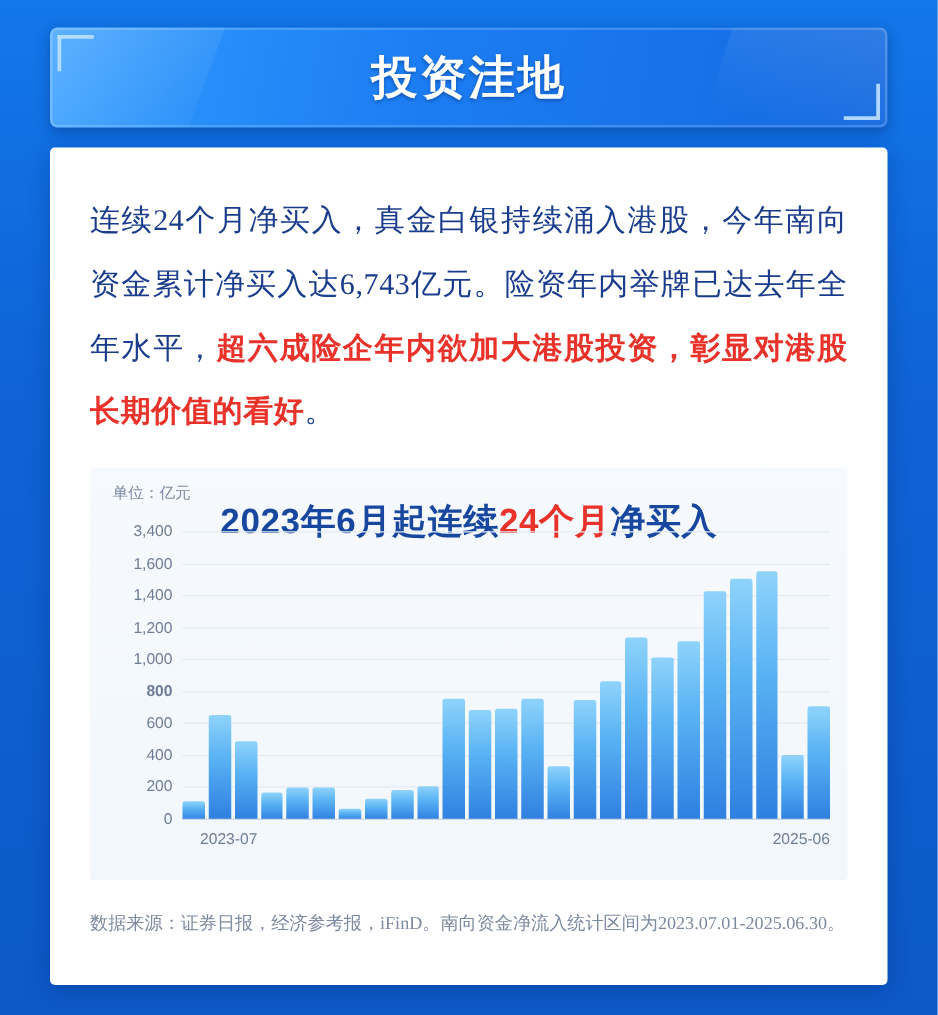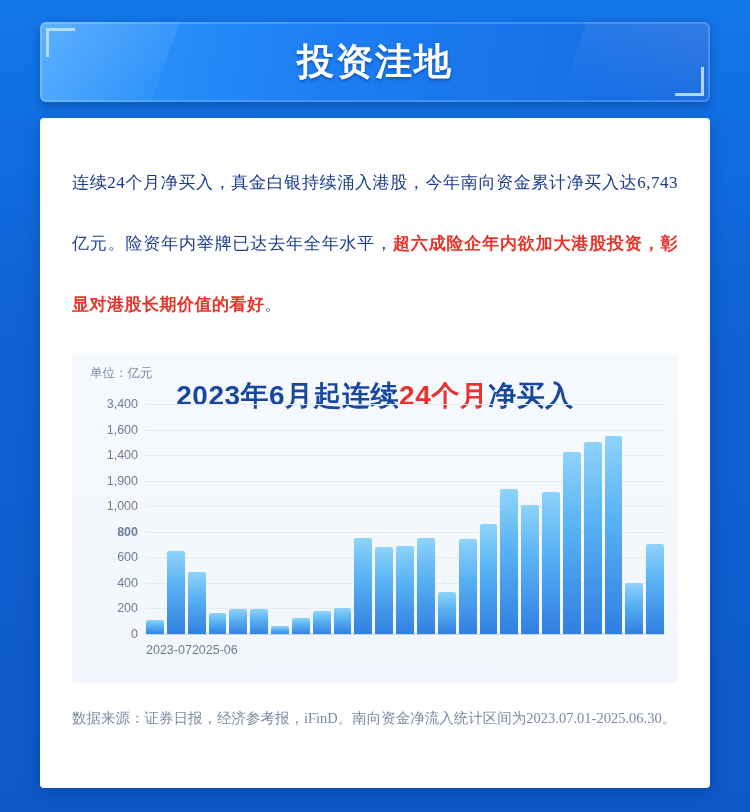--- a/index.html
+++ b/index.html
@@ -89,22 +89,22 @@
     left: 40px;
     right: 40px;
     bottom: 24px;
     background: #ffffff;
     border-radius: 4px;
     box-shadow: 0 4px 18px rgba(0, 25, 80, .25);
     padding: 34px 32px 20px 32px;
     box-sizing: border-box;
   }
   .lede {
-    font-size: 17px;
-    line-height: 61px;
+    font-size: 24px;
+    line-height: 51px;
     color: #1a3c8c;
     letter-spacing: .5px;
     font-family: "Liberation Serif", serif;
     margin: 0 0 4px 0;
     text-align: justify;
   }
   .lede .hl {
     color: #e8322a;
     font-weight: bold;
   }
@@ -169,25 +169,25 @@
     min-height: 2px;
   }
   .axis-line {
     position: absolute;
     left: 0; right: 0; bottom: 0;
     height: 1px;
     background: #ccd7e6;
   }
   .xlabels {
     position: absolute;
-    left: 74px;
+    left: 88px;
     right: 14px;
     bottom: 26px;
     display: flex;
-    justify-content: flex-start;
+    justify-content: space-between;
     font-size: 12.5px;
     color: #6d7d95;
   }
   .source {
     margin-top: 22px;
     font-size: 14.5px;
     line-height: 26px;
     color: #7b8aa0;
     font-family: "Liberation Serif", serif;
   }
@@ -229,21 +229,21 @@
             <div class="gridline" style="bottom: 33.3333%;">
               <span class="ylabel">600</span>
             </div>
             <div class="gridline" style="bottom: 44.4444%; font-weight: bold;">
               <span class="ylabel">800</span>
             </div>
             <div class="gridline" style="bottom: 55.5556%;">
               <span class="ylabel">1,000</span>
             </div>
             <div class="gridline" style="bottom: 66.6667%;">
-              <span class="ylabel">1,900</span>
+              <span class="ylabel">1,200</span>
             </div>
             <div class="gridline" style="bottom: 77.7778%;">
               <span class="ylabel">1,400</span>
             </div>
             <div class="gridline" style="bottom: 88.8889%;">
               <span class="ylabel">1,600</span>
             </div>
             <div class="gridline" style="bottom: 100%;">
               <span class="ylabel">3,400</span>
             </div>

